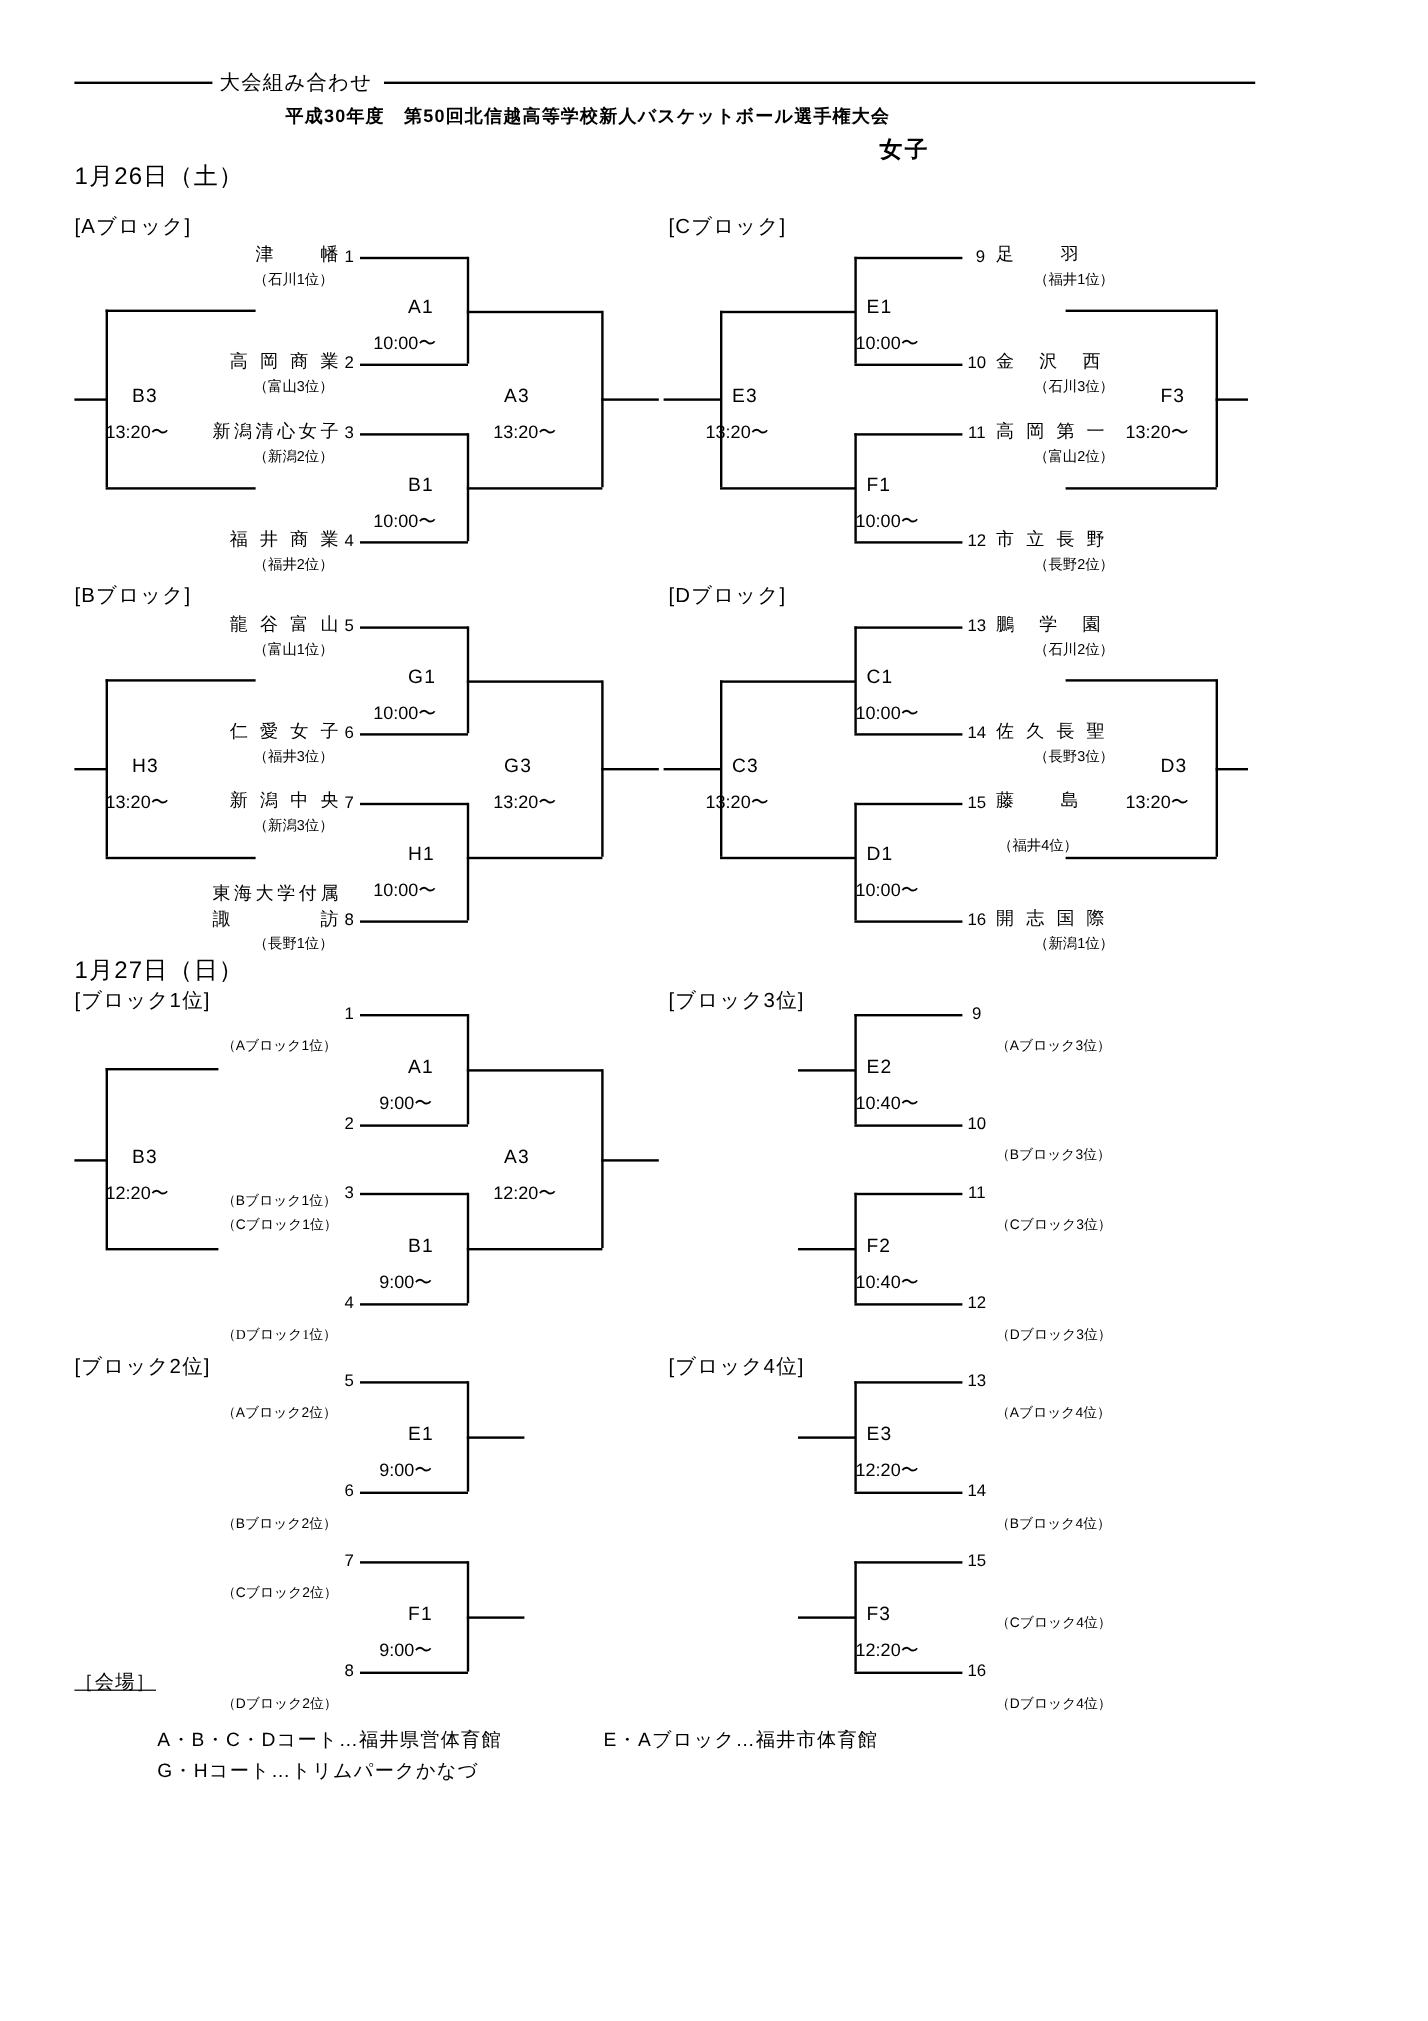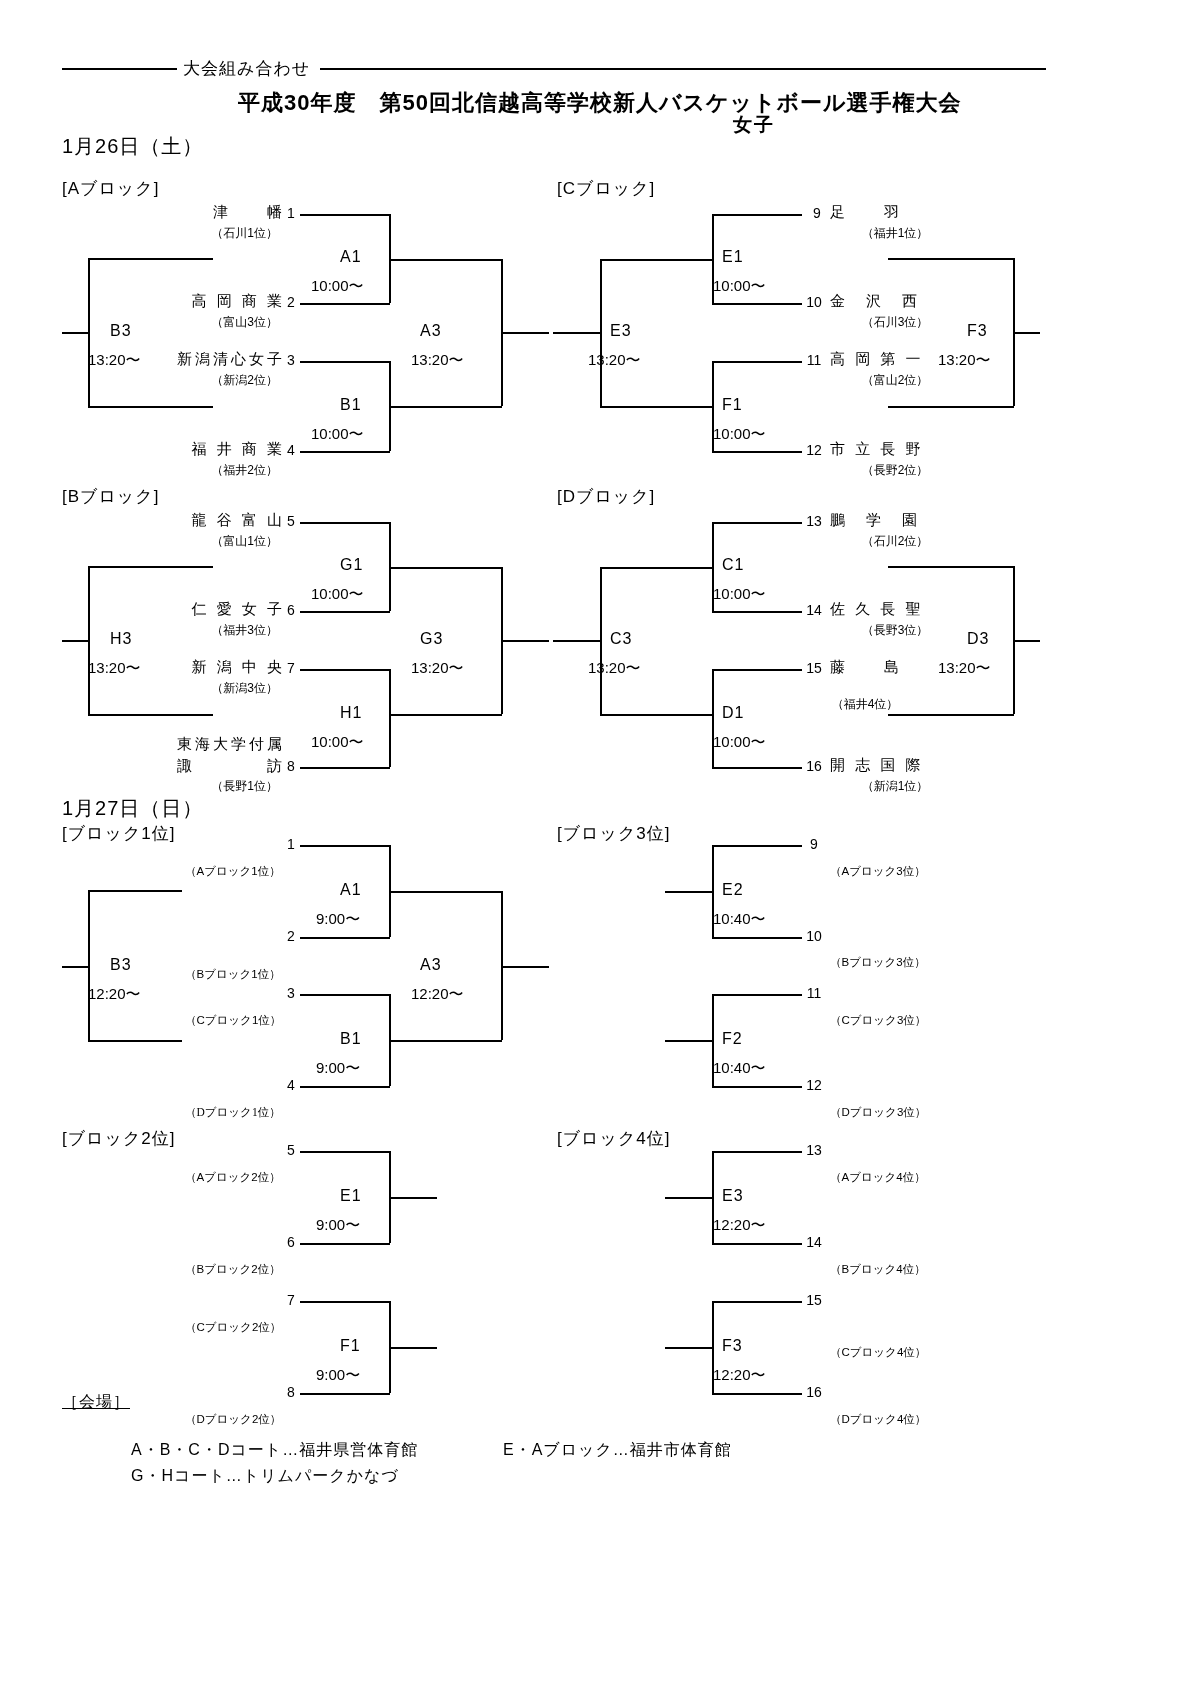--- a/index.html
+++ b/index.html
@@ -10,21 +10,21 @@
     position:relative;
     overflow:hidden;
   }
   .page{position:relative;width:1190px;height:1684px;}
 
   
   .hdr-rule{position:absolute;height:0;border-top:2px solid #000;}
   .hdr-title{
     position:absolute;font-size:17px;letter-spacing:1px;
   }
-  .t-main{position:absolute;font-size:22px;font-weight:bold;letter-spacing:1px;}
+  .t-main{position:absolute;font-size:15px;font-weight:bold;letter-spacing:1px;}
   .t-sub{position:absolute;font-size:19px;font-weight:bold;letter-spacing:2px;}
   .t-date{position:absolute;font-size:20px;letter-spacing:1px;}
   .t-info{position:absolute;font-size:12.5px;font-weight:bold;letter-spacing:0.3px;}
 
   .blocklabel{position:absolute;font-size:17px;letter-spacing:1px;}
 
   
   .h{position:absolute;border-top:2px solid #000;height:0;}
   .v{position:absolute;border-left:2px solid #000;width:0;}
 
@@ -235,21 +235,21 @@
   <div class="code" style="left:967px;top:630px;">D3</div>
   <div class="time" style="left:938px;top:659px;">13:20〜</div>
 
   <div class="t-date" style="left:62px;top:795px;">1月27日（日）</div>
 
   <div class="blocklabel" style="left:62px;top:822px;">[ブロック1位]</div>
 
   <div class="num" style="left:283px;top:836px;">1</div>
   <div class="seedlab" style="left:185px;top:864px;">（Aブロック1位）</div>
   <div class="num" style="left:283px;top:928px;">2</div>
-  <div class="seedlab" style="left:185px;top:967px;">（Bブロック1位）</div>
+  <div class="seedlab" style="left:185px;top:993px;">（Bブロック1位）</div>
   <div class="num" style="left:283px;top:985px;">3</div>
   <div class="seedlab" style="left:185px;top:1013px;">（Cブロック1位）</div>
   <div class="num" style="left:283px;top:1077px;">4</div>
   <div class="seedlab" style="left:185px;top:1105px;font-family:Liberation Serif, serif;">（Dブロック1位）</div>
 
   <div class="h" style="left:300px;top:845px;width:90px;"></div>
   <div class="h" style="left:300px;top:937px;width:90px;"></div>
   <div class="v" style="left:389px;top:845px;height:92px;"></div>
   <div class="h" style="left:389px;top:891px;width:113px;"></div>
 

